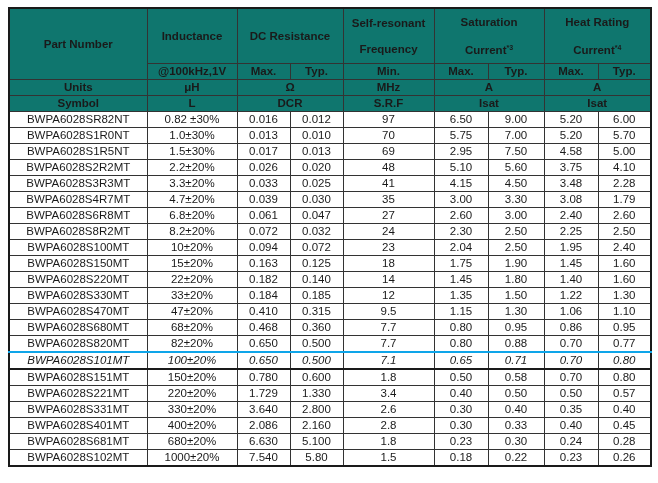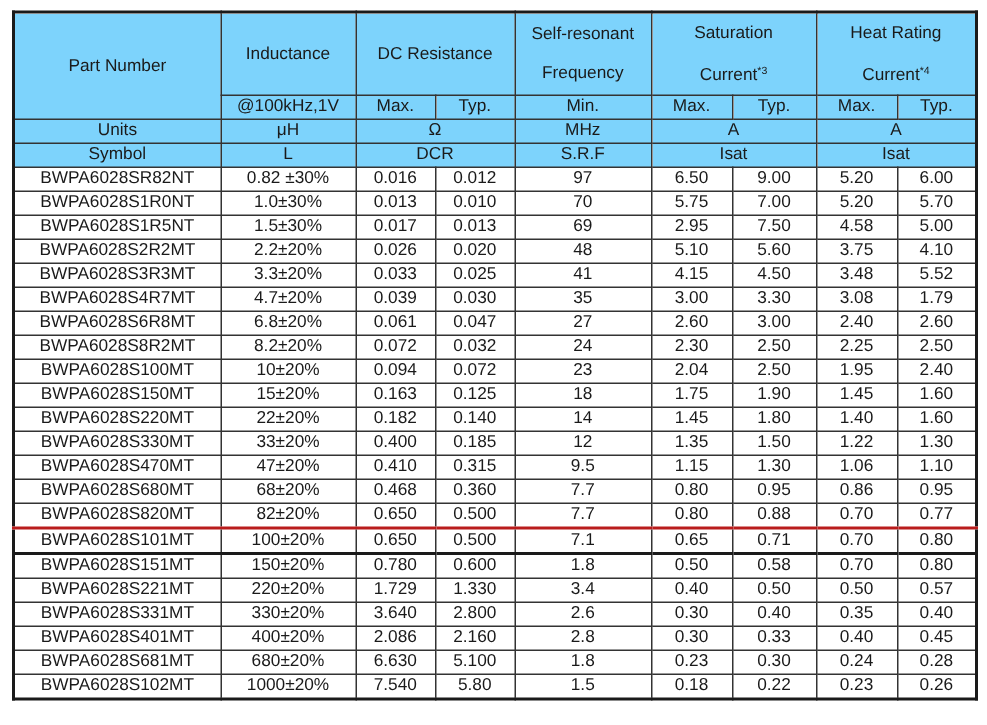--- a/index.html
+++ b/index.html
@@ -17,26 +17,26 @@
   table.spec td, table.spec th {
     border: 1px solid #333;
     text-align: center;
     padding: 0;
     font-weight: normal;
     line-height: 15px;
     height: 15px;
     white-space: nowrap;
     overflow: hidden;
   }
-  table.spec thead td { background: #7dd3fc; }
+  table.spec thead td { background: #0f766e; font-weight: bold; }
   tr.hdr1 td { height: 54px; }
   tr.hdr1 td.stack { vertical-align: middle; }
   .stack div { line-height: 26px; }
   sup { font-size: 7px; vertical-align: 4px; }
-  tr.thick-top td { border-top: 2px solid #b91c1c; }
+  tr.thick-top td { border-top: 2px solid #0ea5e9; font-style: italic; }
   tr.thick-bottom td { border-bottom: 2px solid #1a1a1a; }
   col.c-part { width: 138px; }
   col.c-ind { width: 90px; }
   col.c-dmax { width: 53px; }
   col.c-dtyp { width: 53px; }
   col.c-srf { width: 91px; }
   col.c-smax { width: 54px; }
   col.c-styp { width: 56px; }
   col.c-hmax { width: 54px; }
   col.c-htyp { width: 53px; }
@@ -148,21 +148,21 @@
       </tr>
       <tr>
         <td>BWPA6028S3R3MT</td>
         <td>3.3±20%</td>
         <td>0.033</td>
         <td>0.025</td>
         <td>41</td>
         <td>4.15</td>
         <td>4.50</td>
         <td>3.48</td>
-        <td>5.52</td>
+        <td>2.28</td>
       </tr>
       <tr>
         <td>BWPA6028S4R7MT</td>
         <td>4.7±20%</td>
         <td>0.039</td>
         <td>0.030</td>
         <td>35</td>
         <td>3.00</td>
         <td>3.30</td>
         <td>3.08</td>
@@ -219,21 +219,21 @@
         <td>0.140</td>
         <td>14</td>
         <td>1.45</td>
         <td>1.80</td>
         <td>1.40</td>
         <td>1.60</td>
       </tr>
       <tr>
         <td>BWPA6028S330MT</td>
         <td>33±20%</td>
-        <td>0.400</td>
+        <td>0.184</td>
         <td>0.185</td>
         <td>12</td>
         <td>1.35</td>
         <td>1.50</td>
         <td>1.22</td>
         <td>1.30</td>
       </tr>
       <tr>
         <td>BWPA6028S470MT</td>
         <td>47±20%</td>

